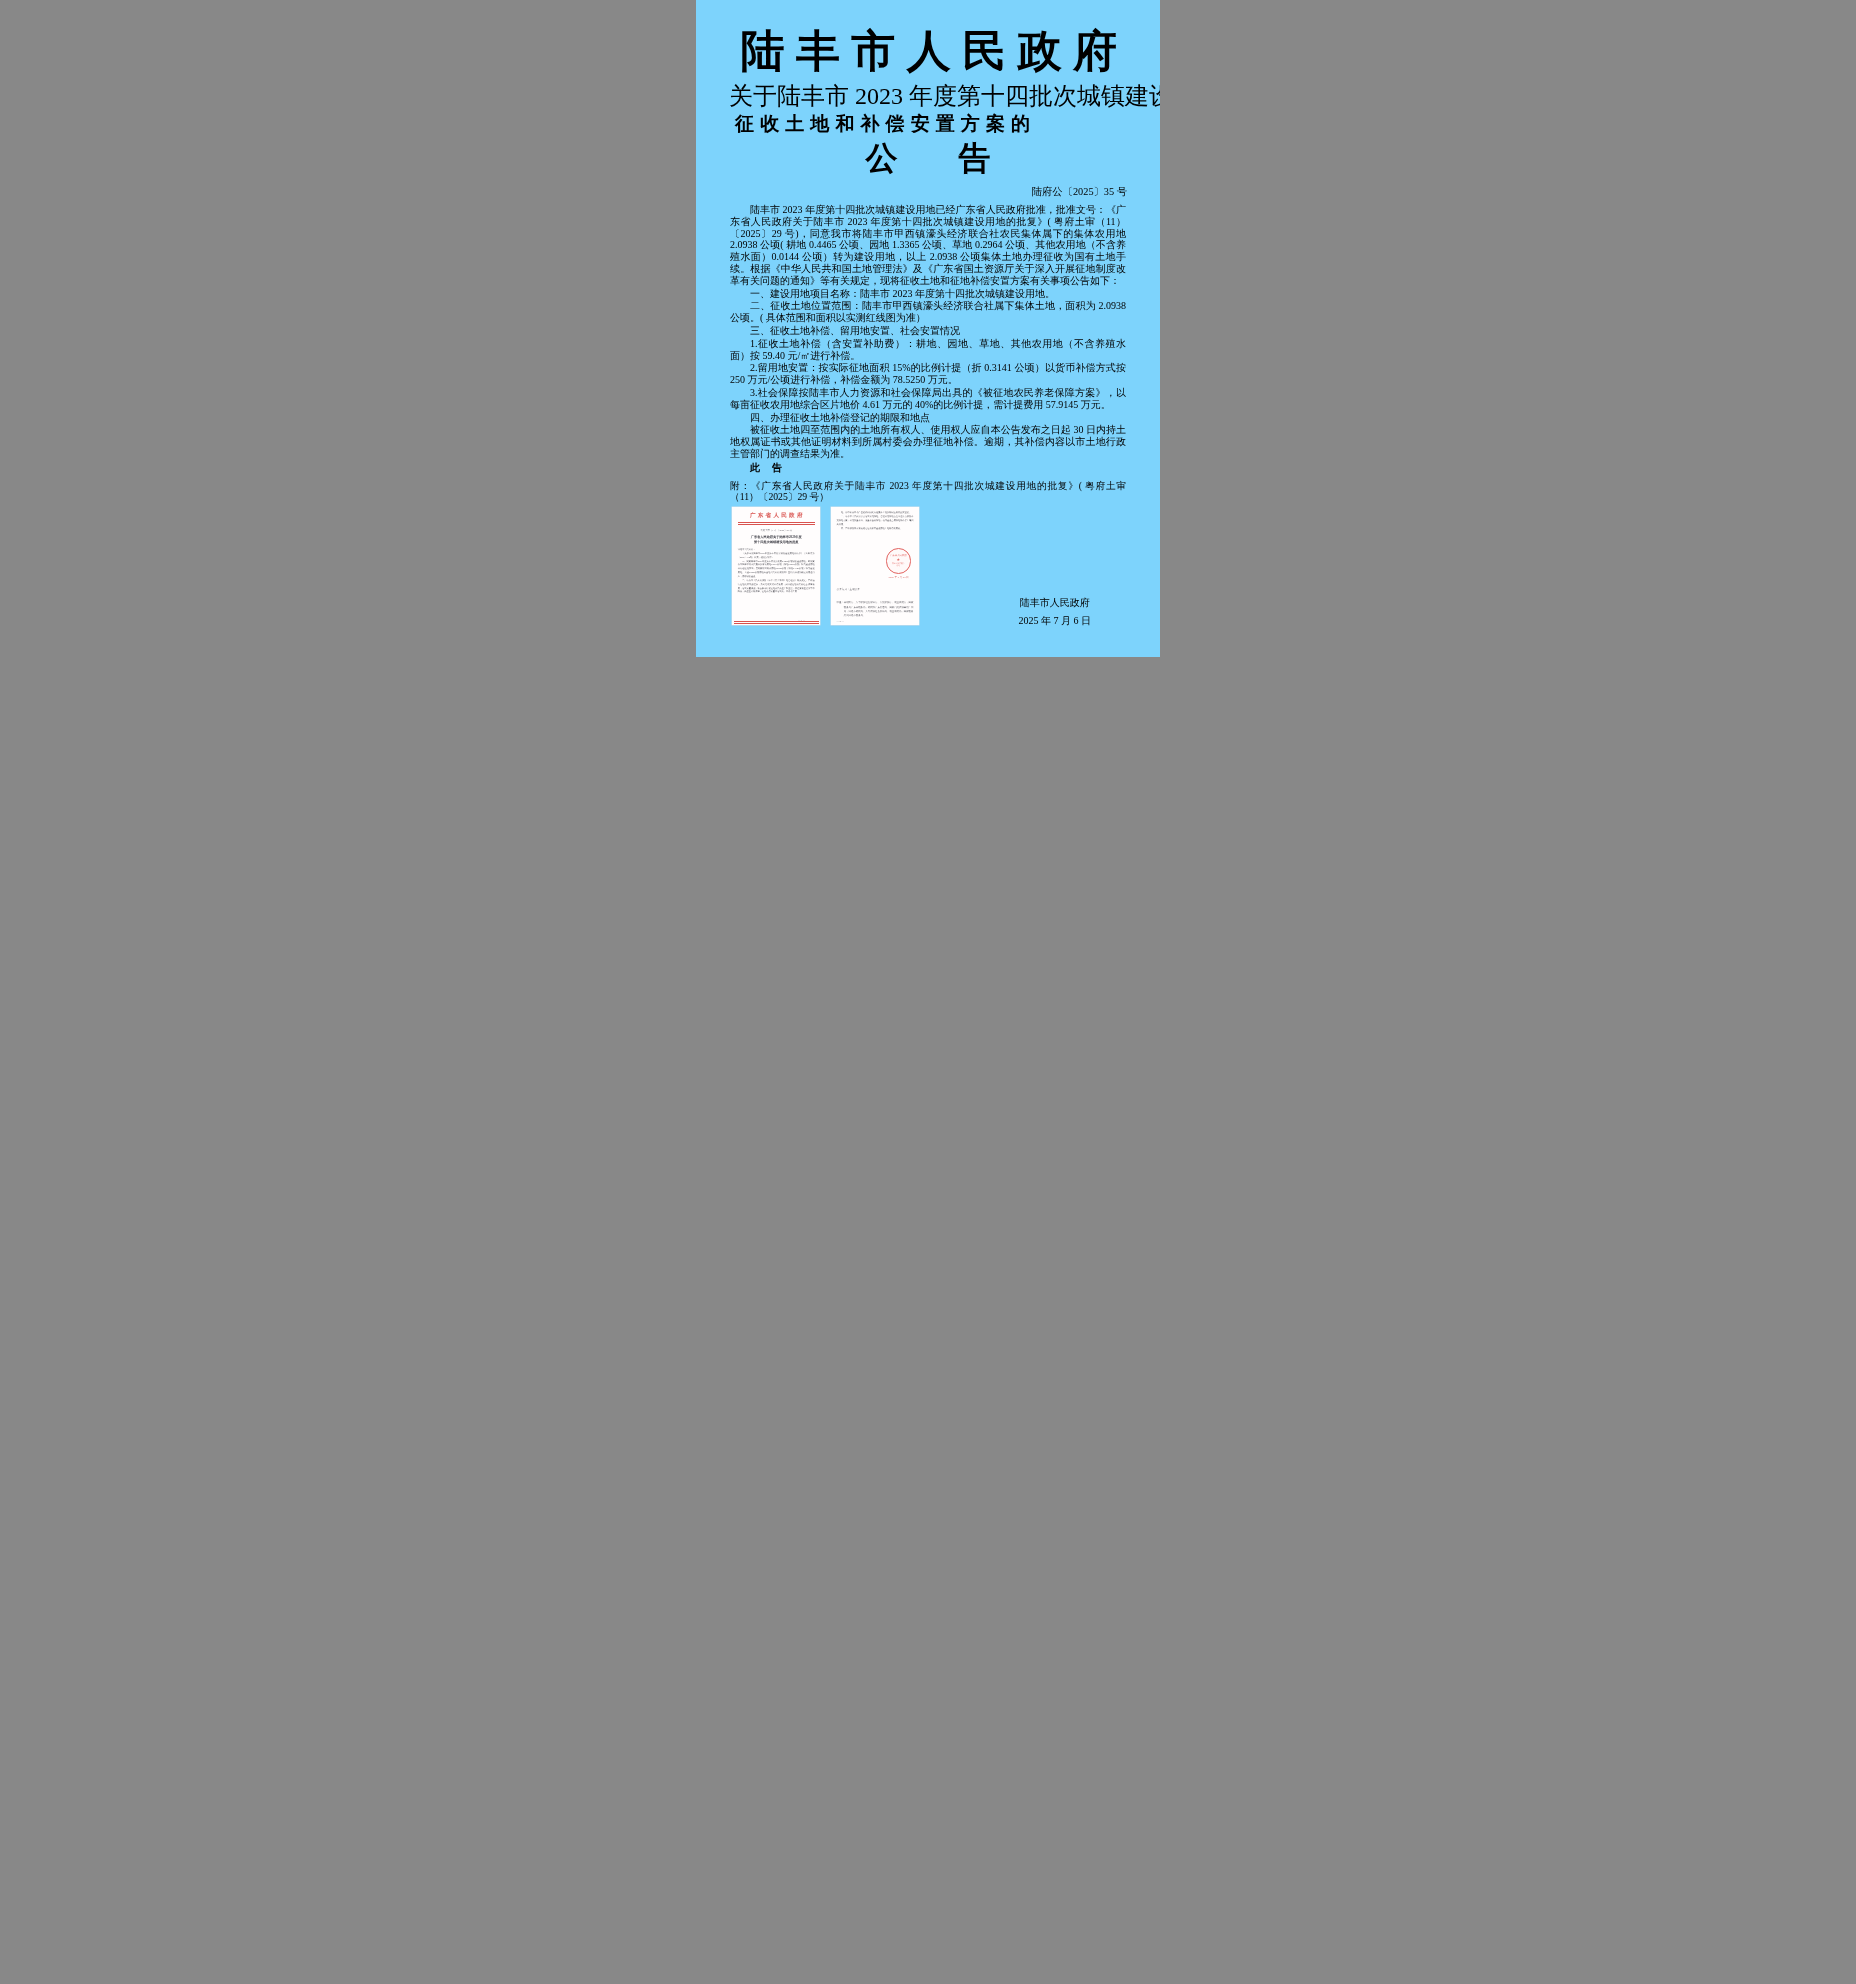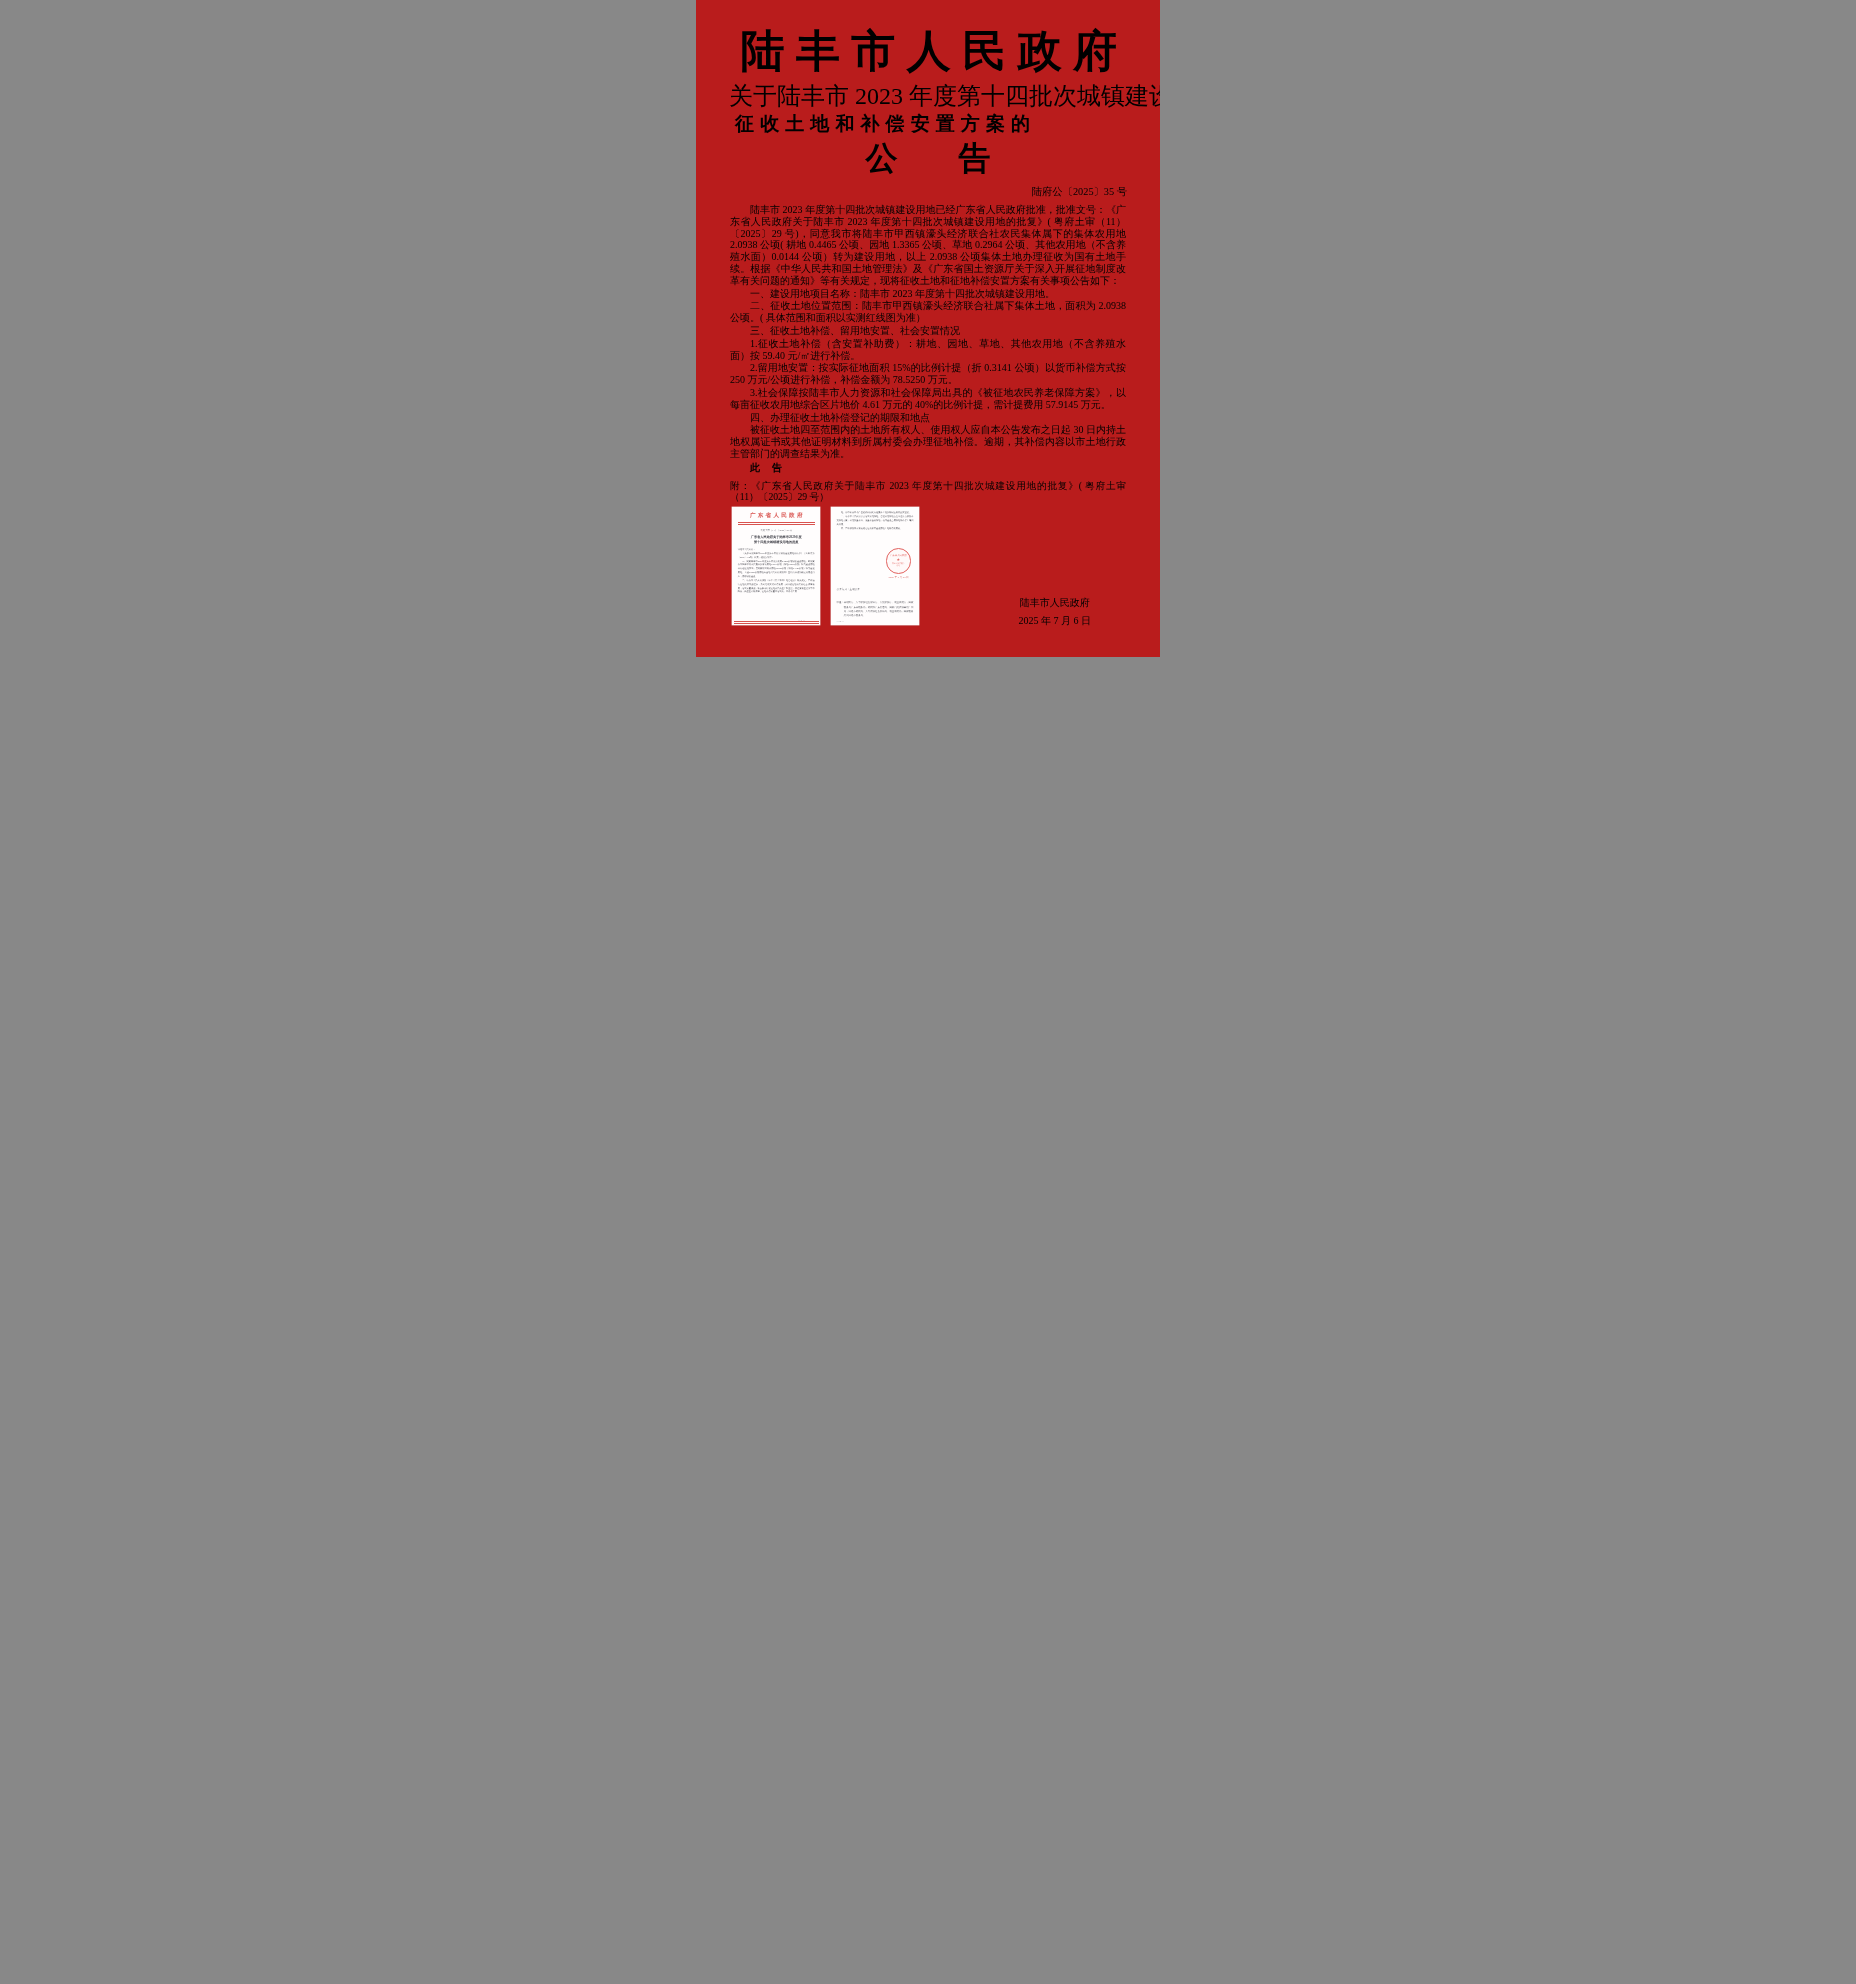--- a/index.html
+++ b/index.html
@@ -1,20 +1,20 @@
 <!DOCTYPE html>
 <html style="font-size:6.4px"><head>
 <meta charset="utf-8">
 <style>
   html,body{margin:0;padding:0;background:#888;}
   .sheet{
     position:relative;
     width:464px;height:657px;
     margin:0 auto;
-    background:#b91c1c;
+    background:#7dd3fc;
     color:#000;
     font-family:"Liberation Serif","DejaVu Serif",serif;
     padding:0 33px;
     box-sizing:border-box;
     overflow:hidden;
   }
   
   .org-title{
     margin:29px 0 0;
     font-size:44px;line-height:1.05;

